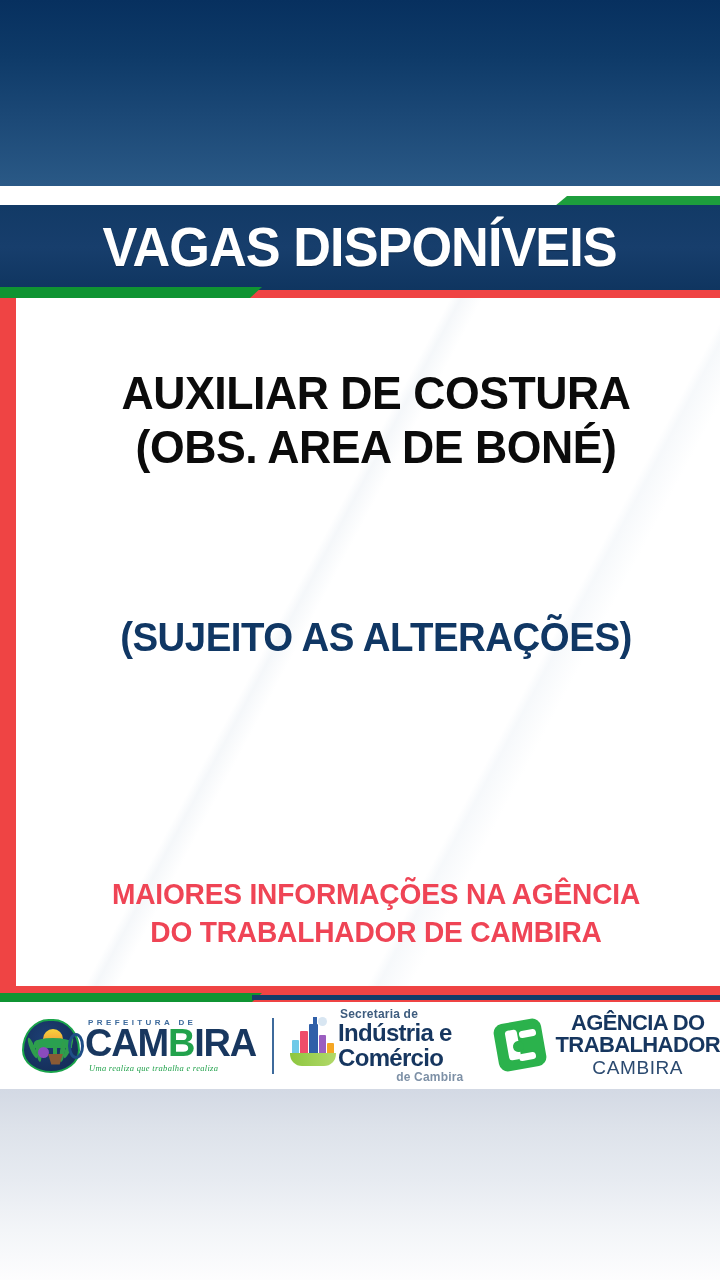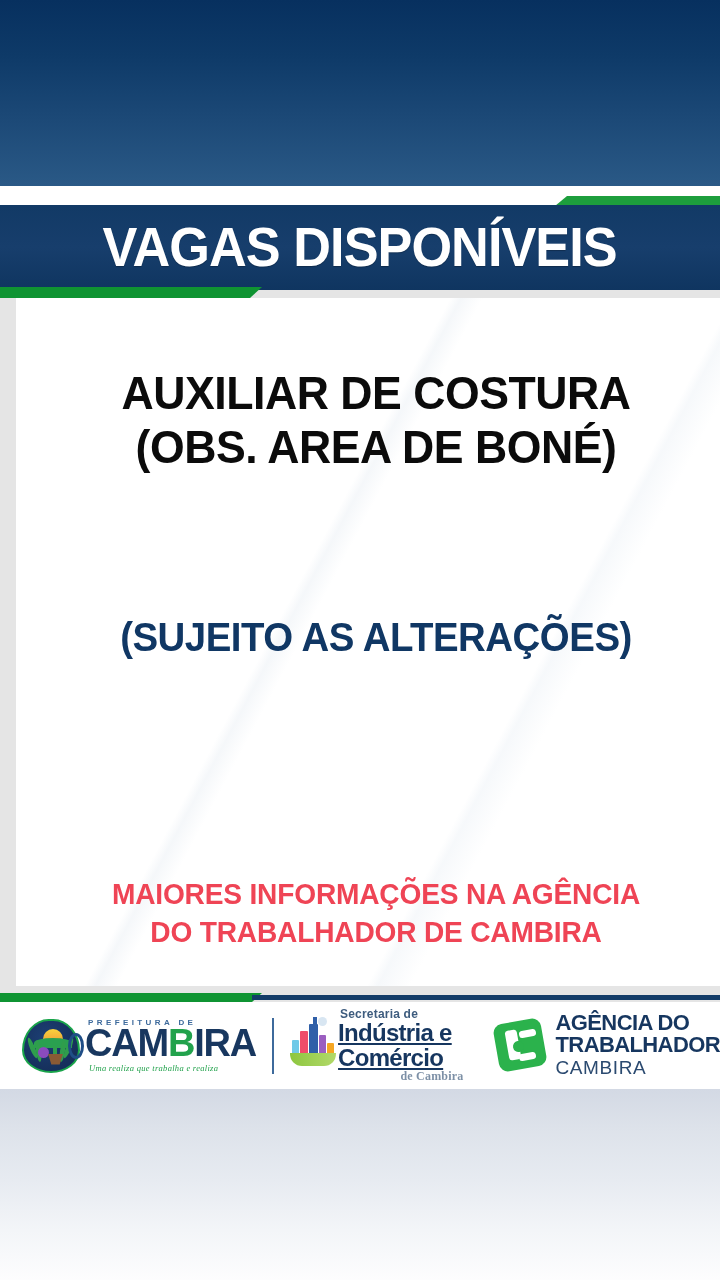--- a/index.html
+++ b/index.html
@@ -5,21 +5,21 @@
   * { margin:0; padding:0; box-sizing:border-box; }
   html, body {
     width:720px; height:1280px;
     font-family:"Liberation Sans", sans-serif;
     background:#ffffff;
     overflow:hidden;
   }
   .poster {
     position:relative;
     width:720px; height:1024px;
-    background:#e5e5e5;
+    background:#ef4444;
   }
 
   
   .top-gradient {
     position:absolute; left:0; top:0;
     width:720px; height:186px;
     background:linear-gradient(180deg,#07305f 0%,#0e3a68 30%,#1b4876 62%,#2a5986 100%);
   }
 
   
@@ -267,30 +267,28 @@
     font-weight:bold;
     letter-spacing:0.2px;
     margin-left:2px;
   }
   .sec-text .l2 {
     color:#16365f;
     font-size:24px;
     font-weight:bold;
     letter-spacing:-0.7px;
     line-height:1.04;
-    text-decoration:underline;
   }
   .sec-text .l3 {
     color:#7d90a6;
     font-size:12px;
     font-weight:bold;
     text-align:right;
     letter-spacing:0.2px;
     margin-top:-1px;
-    font-family:Liberation Serif, serif;
   }
 
   
   .logo-agencia { margin-left:30px; }
   .puzzle-icon {
     position:relative;
     width:56px; height:56px;
     flex:0 0 auto;
   }
   .puzzle-icon .sq {
@@ -307,21 +305,21 @@
   }
   .puzzle-icon .c1 { left:13px; top:13px; width:12px; height:30px; border-radius:3px; }
   .puzzle-icon .c2 { left:25px; top:13px; width:17px; height:7px; border-radius:3px; }
   .puzzle-icon .c3 { left:25px; top:36px; width:17px; height:7px; border-radius:3px; }
   .puzzle-icon .knob {
     position:absolute; left:19px; top:24px;
     width:11px; height:11px;
     background:#2bb24c; border-radius:50%;
     transform:rotate(-10deg);
   }
-  .ag-text { margin-left:6px; }
+  .ag-text { margin-left:6px;text-align:center; }
   .ag-text .l1, .ag-text .l2 {
     color:#16365f;
     font-size:22px;
     font-weight:bold;
     letter-spacing:-0.6px;
     line-height:1.0;
   }
   .ag-text .l3 {
     color:#2b4a70;
     font-size:19px;

